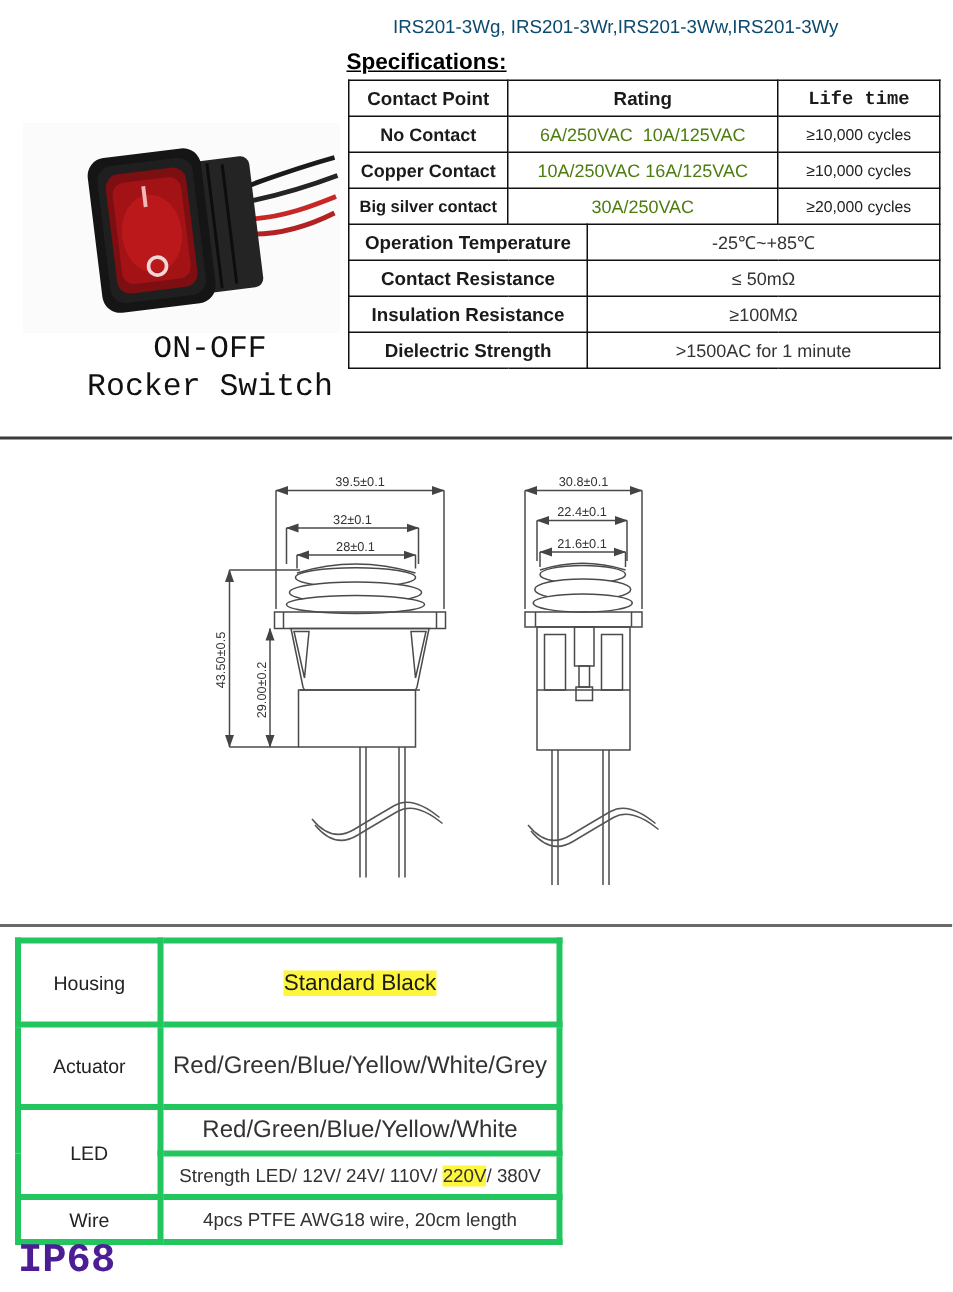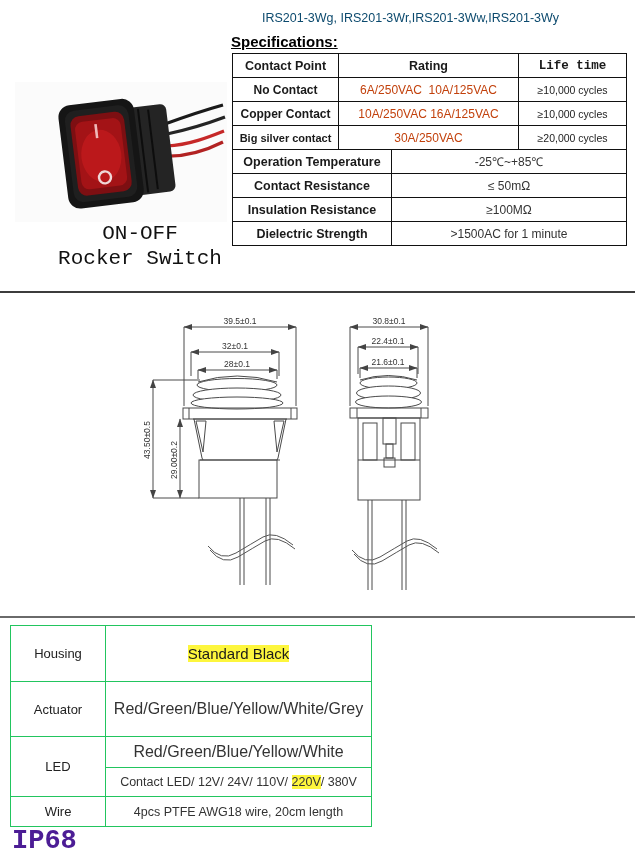--- a/index.html
+++ b/index.html
@@ -14,41 +14,41 @@
   .photo-wrap{position:absolute;left:15px;top:82px;width:212px;height:140px;}
   .caption{position:absolute;left:35px;top:221px;width:210px;text-align:center;
            font-family:"Liberation Mono",monospace;font-size:21px;color:#111;line-height:1.2;}
 
   table.spec{position:absolute;left:232px;top:53px;width:394px;border-collapse:collapse;
              table-layout:fixed;}
   table.spec td{border:1px solid #111;height:23px;text-align:center;vertical-align:middle;
                 padding:0 2px;font-size:12px;overflow:hidden;}
   table.spec td.c-label{font-weight:bold;}
   table.spec td.c-label-sm{font-weight:bold;font-size:11px;}
-  table.spec td.c-rating{white-space:pre-wrap;font-size:12px;color:#c2410c;}
+  table.spec td.c-rating{white-space:pre-wrap;font-size:12px;color:#4d7c0f;}
   table.spec td.c-life{font-size:10.5px;color:#222;}
   table.spec td.hd{font-weight:bold;font-size:12.5px;}
   table.spec td.hd-mono{font-family:"Liberation Mono",monospace;font-weight:bold;font-size:12.5px;}
   table.spec td.p-label{font-weight:bold;font-size:12.5px;}
   table.spec td.p-value{font-size:12px;color:#333;}
   .hl{background:var(--highlight,#fdf63d);}
 
   
   .divider-top{position:absolute;left:0;top:291px;width:635px;height:2px;background:#3c3c3c;}
   .divider-bottom{position:absolute;left:0;top:616px;width:635px;height:1.5px;background:#6a6a6a;}
 
   
   .drawing-front{position:absolute;left:140px;top:300px;}
   .drawing-side{position:absolute;left:330px;top:300px;}
   .dim-text{font-family:"Liberation Sans",sans-serif;font-size:8.5px;fill:#333;}
 
   
   table.opts{position:absolute;left:10px;top:625px;width:361px;border-collapse:collapse;
              table-layout:fixed;}
-  table.opts td{border:1px solid #22c55e;text-align:center;vertical-align:middle;padding:0 2px;}
+  table.opts td{border:4px solid #22c55e;text-align:center;vertical-align:middle;padding:0 2px;}
   table.opts td.o-label{font-size:13px;color:#222;}
   .o-housing-val{font-size:15px;border-radius:18px;}
   .o-actuator-val{font-size:16px;color:#333;}
   .o-led1-val{font-size:16px;color:#333;}
   .o-led2-val{font-size:12.5px;color:#333;}
   .o-wire-val{font-size:12.5px;color:#333;}
 
   .ip-rating{position:absolute;left:12px;top:826px;font-family:"Liberation Mono",monospace;
              font-size:27px;font-weight:bold;color:#4c1d95;}
 </style>
@@ -260,21 +260,21 @@
     <tr style="height:55px">
       <td class="o-label">Actuator</td>
       <td class="o-actuator-val">Red/Green/Blue/Yellow/White/Grey</td>
     </tr>
     <tr style="height:31px">
       <td class="o-label" rowspan="2">LED</td>
       <td class="o-led1-val">Red/Green/Blue/Yellow/White</td>
     </tr>
     <tr style="height:29px">
       <td class="o-led2-val">
-        <span>Contact LED/ 12V/ 24V/ 110V/ </span><span class="hl">220V</span><span>/ 380V</span>
+        <span>Strength LED/ 12V/ 24V/ 110V/ </span><span class="hl">220V</span><span>/ 380V</span>
       </td>
     </tr>
     <tr style="height:30px">
       <td class="o-label">Wire</td>
       <td class="o-wire-val">4pcs PTFE AWG18 wire, 20cm length</td>
     </tr>
   </tbody>
     </table>
 
   <div class="ip-rating">IP68</div>

